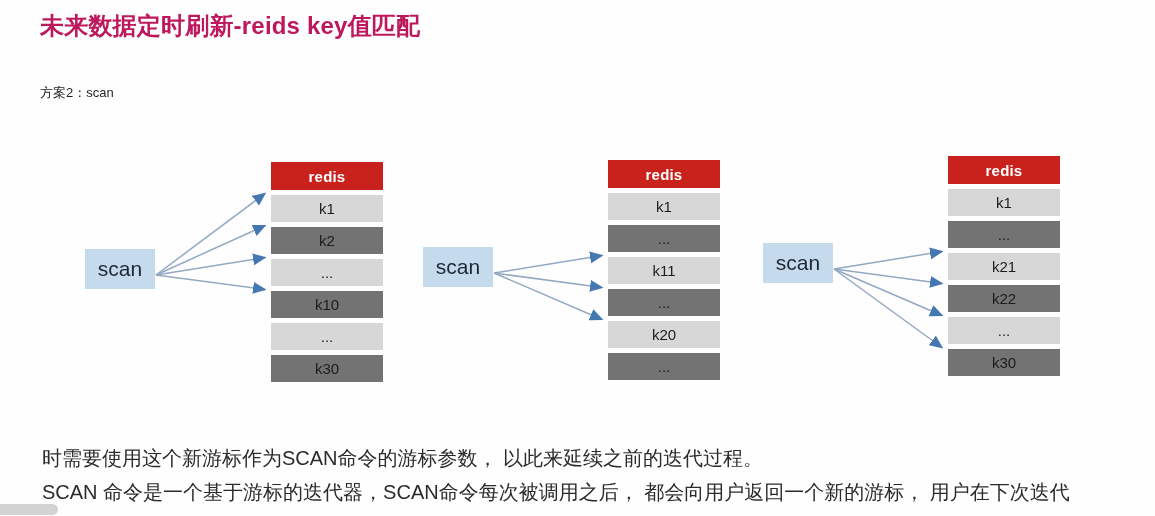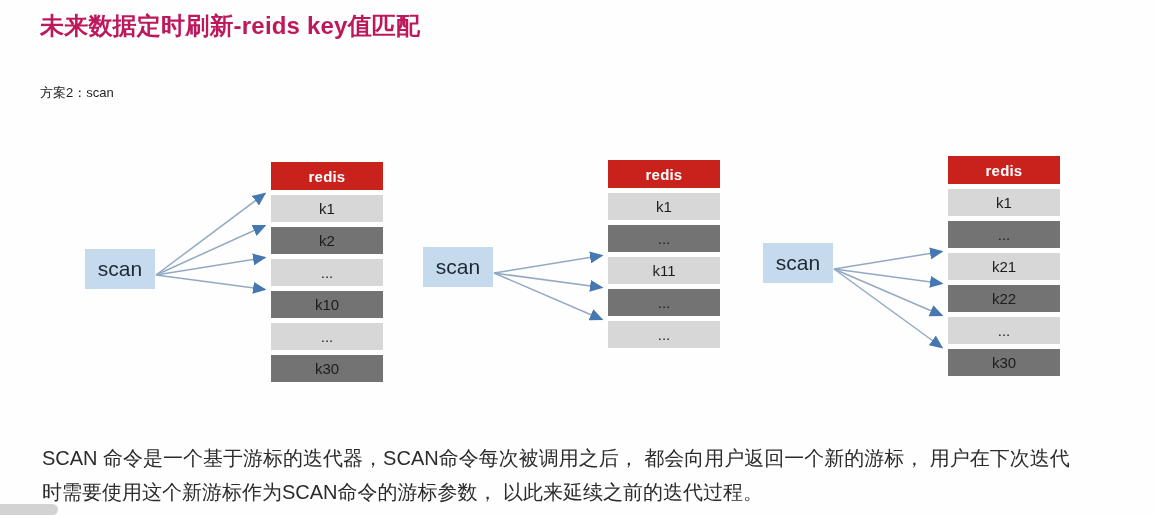--- a/index.html
+++ b/index.html
@@ -88,20 +88,21 @@
         <line x1="76" y1="135" x2="184" y2="149.5" stroke="#93a9c2" stroke-width="1.5" marker-end="url(#ah1)"></line>
         <line x1="76" y1="135" x2="184" y2="181.5" stroke="#93a9c2" stroke-width="1.5" marker-end="url(#ah1)"></line>
       </svg>
     <div class="scan-box">scan</div>
     <div class="rtable">
       <div class="t-header">redis</div>
       <div class="t-row">k1</div>
       <div class="t-row">...</div>
       <div class="t-row">k11</div>
       <div class="t-row">...</div>
+      <div class="t-row">k20</div>
       <div class="t-row">...</div>
     </div>
   </div>
 
   <div class="diagram d2">
     <svg class="arrows">
       <defs>
         <marker id="ah2" markerWidth="9" markerHeight="8" refX="8" refY="4" orient="auto">
           <path d="M0,0 L9,4 L0,8 z" fill="#4577b1"></path>
         </marker>
@@ -117,19 +118,19 @@
       <div class="t-row">k1</div>
       <div class="t-row">...</div>
       <div class="t-row">k21</div>
       <div class="t-row">k22</div>
       <div class="t-row">...</div>
       <div class="t-row">k30</div>
     </div>
   </div>
 
   <div class="paragraph">
+    <div>时需要使用这个新游标作为SCAN命令的游标参数， 以此来延续之前的迭代过程。</div>
     <div>SCAN 命令是一个基于游标的迭代器，SCAN命令每次被调用之后， 都会向用户返回一个新的游标， 用户在下次迭代</div>
-    <div>时需要使用这个新游标作为SCAN命令的游标参数， 以此来延续之前的迭代过程。</div>
   </div>
 
   <div class="progress-artifact"></div>
 
 </div>
 
 </body></html>

